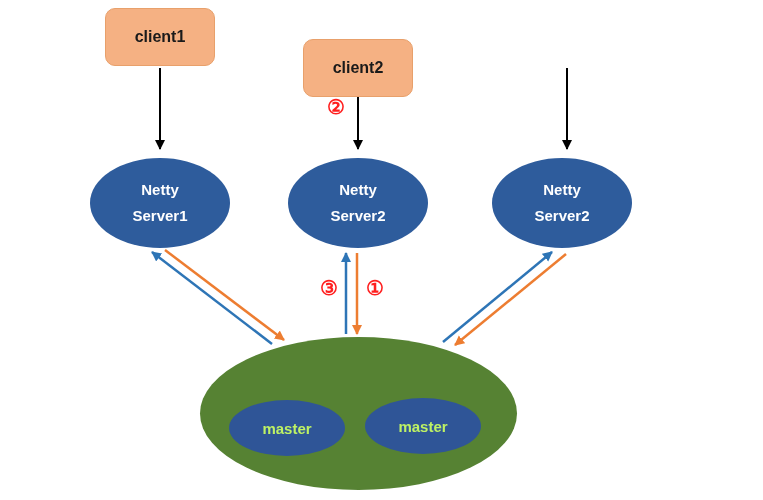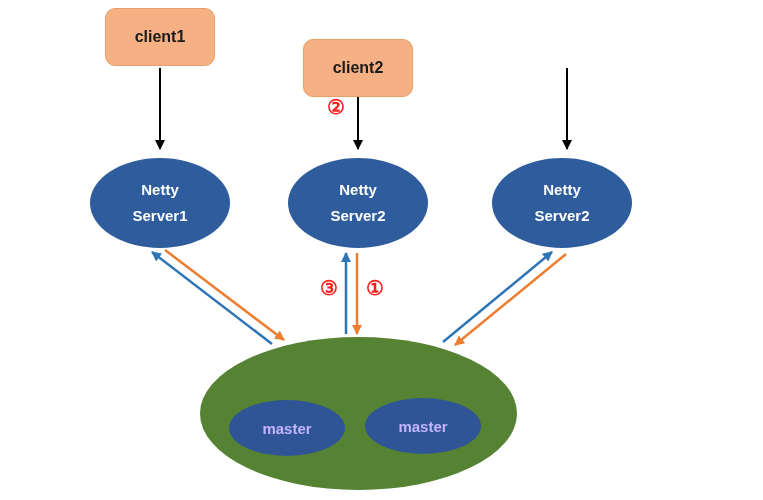--- a/index.html
+++ b/index.html
@@ -27,21 +27,21 @@
     background:#568233; border-radius:50%;
   }
   .redis-label {
     position:absolute; left:0; right:0; top:26px; text-align:center;
     color:#ffffff; font-weight:bold; font-size:17px;
   }
   .master-ellipse {
     position:absolute; width:116px; height:56px;
     background:#2F5597; border-radius:50%;
     display:flex; align-items:center; justify-content:center;
-    color:#c4b5fd; font-weight:bold; font-size:15px;
+    color:#bef264; font-weight:bold; font-size:15px;
   }
   .step-label {
     position:absolute; color:#FF1F1F; font-size:20px; font-weight:bold; line-height:1;
   }
 </style>
 </head>
 <body>
 
 <div class="canvas">
 

